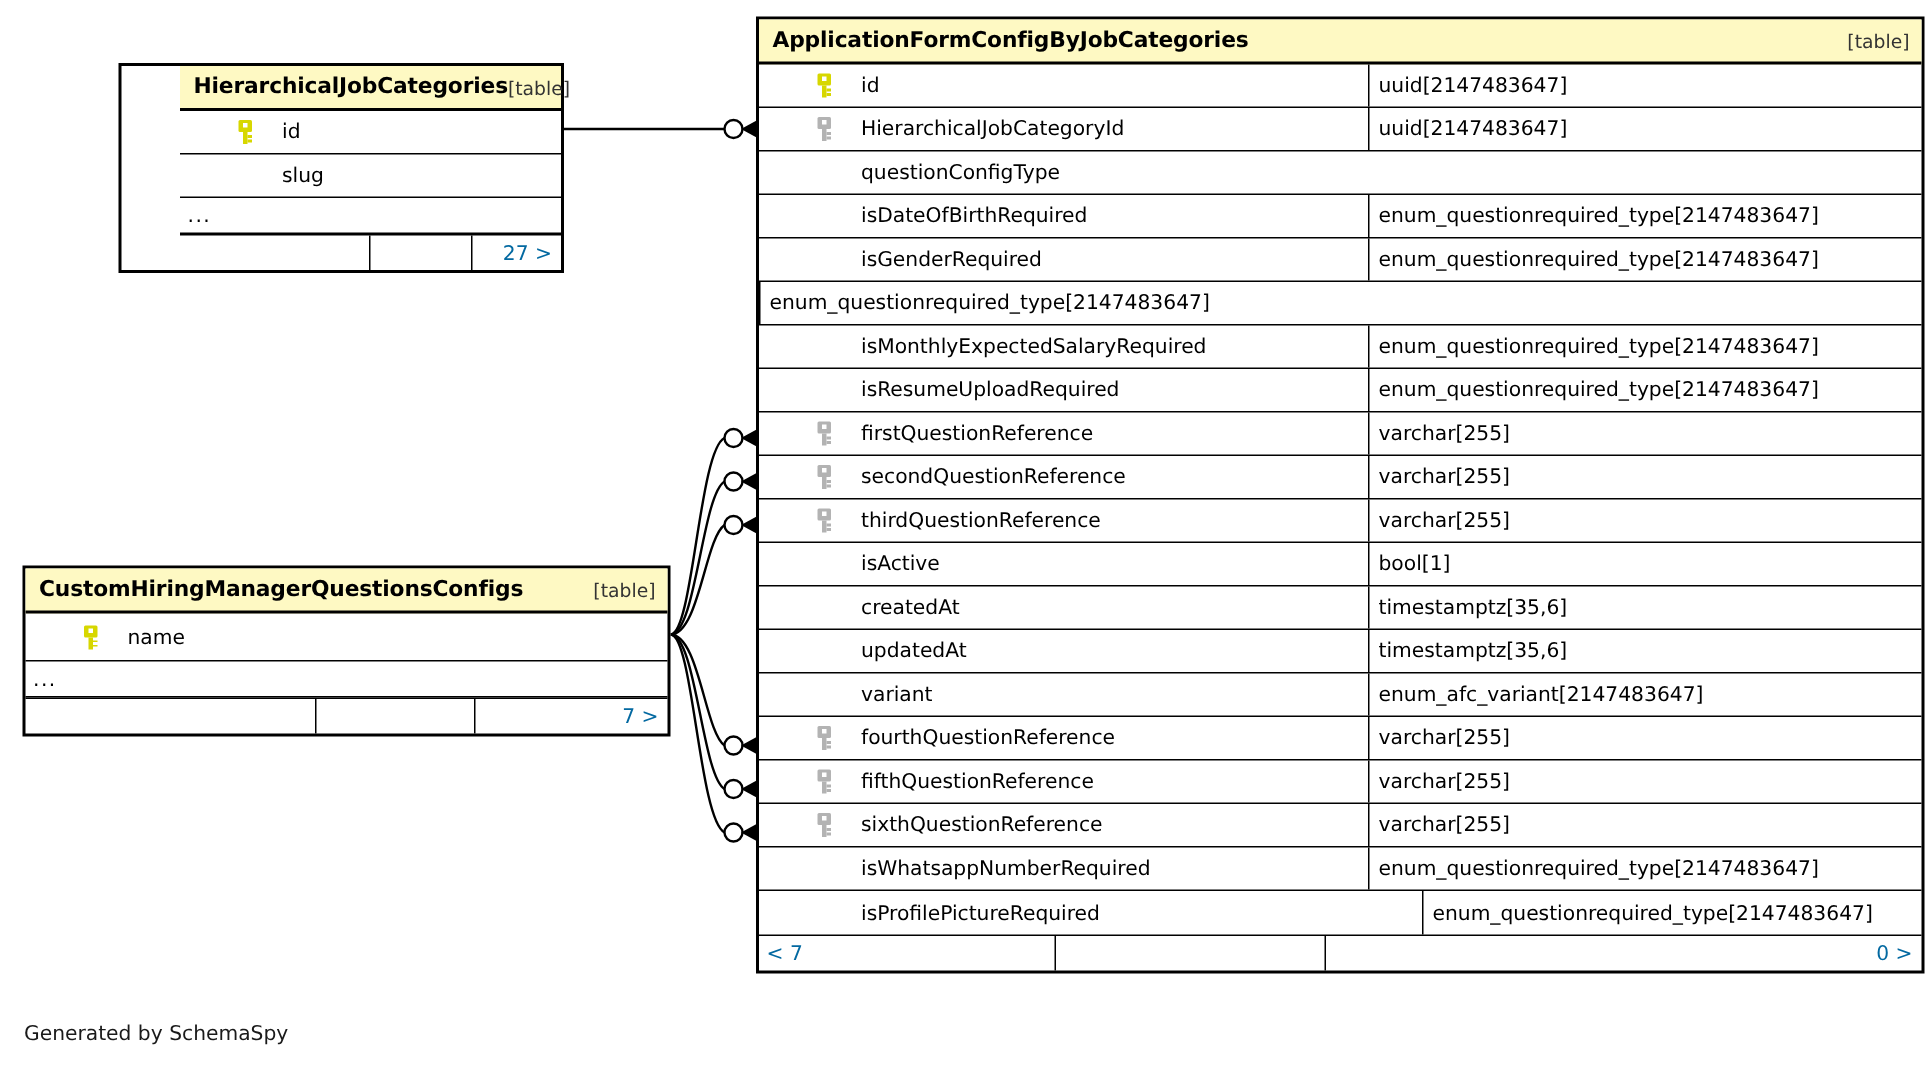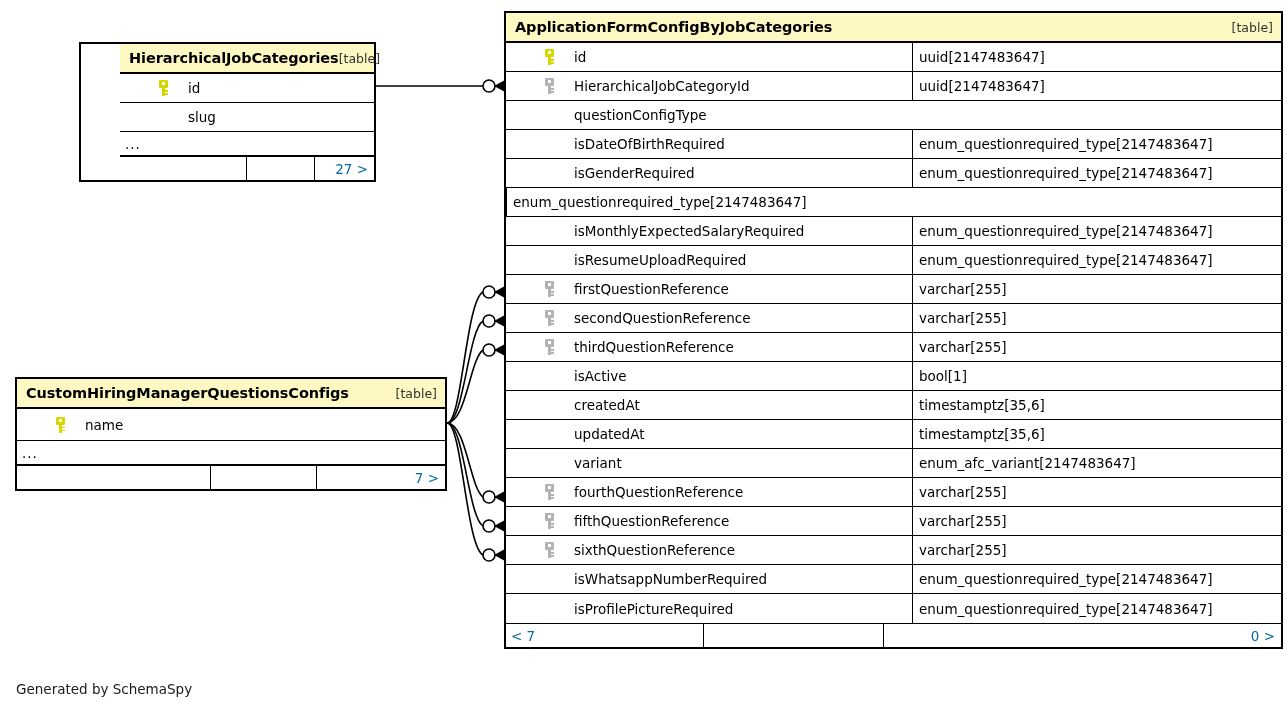--- a/index.html
+++ b/index.html
@@ -33,21 +33,21 @@
     margin-left:auto;font-size:12.5px;color:#333;
     white-space:nowrap;
   }
 
   .row{
     display:flex;align-items:stretch;
     border-bottom:1.5px solid #000;
     box-sizing:border-box;
     height:29px;
   }
-  .row:last-of-type{border-bottom:none;}
+  .row:last-of-type{border-bottom:none;gap:36px;}
   .cell-name{
     display:flex;align-items:center;
     box-sizing:border-box;
     padding-left:8px;
     overflow:hidden;
     margin-left:24px;
   }
   .cell-type{
     display:flex;align-items:center;
     border-left:1.5px solid #000;

